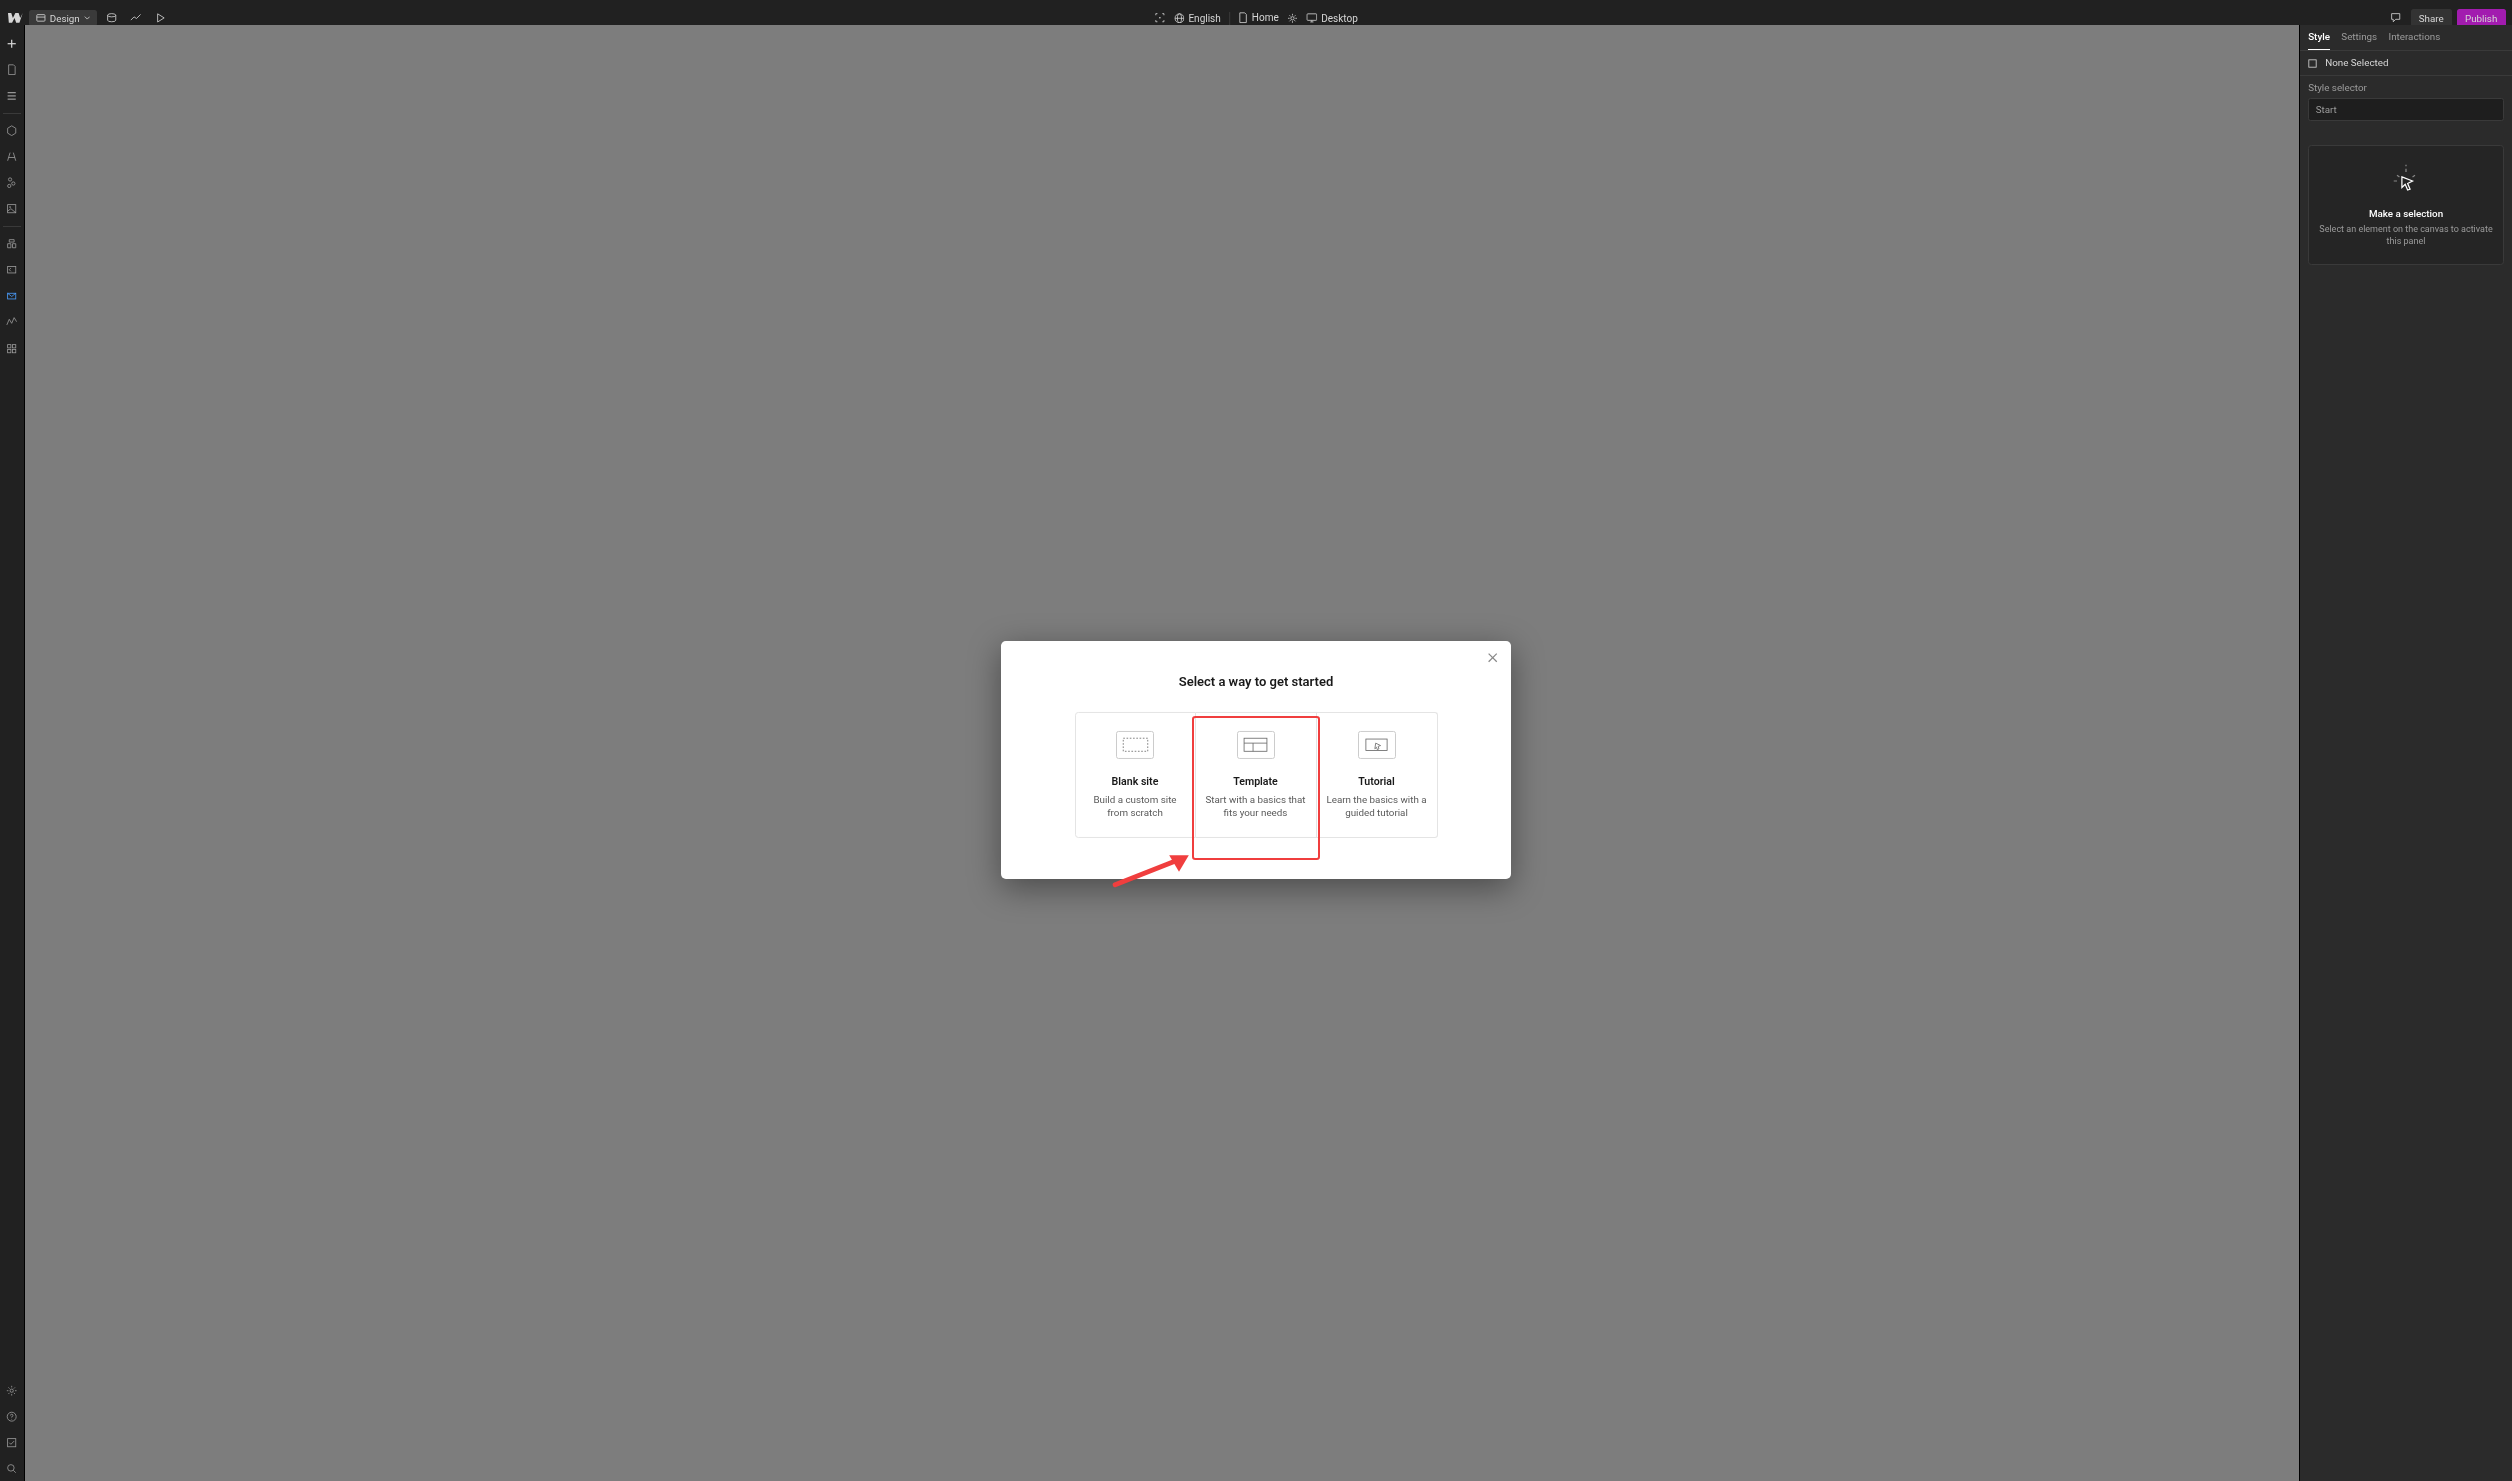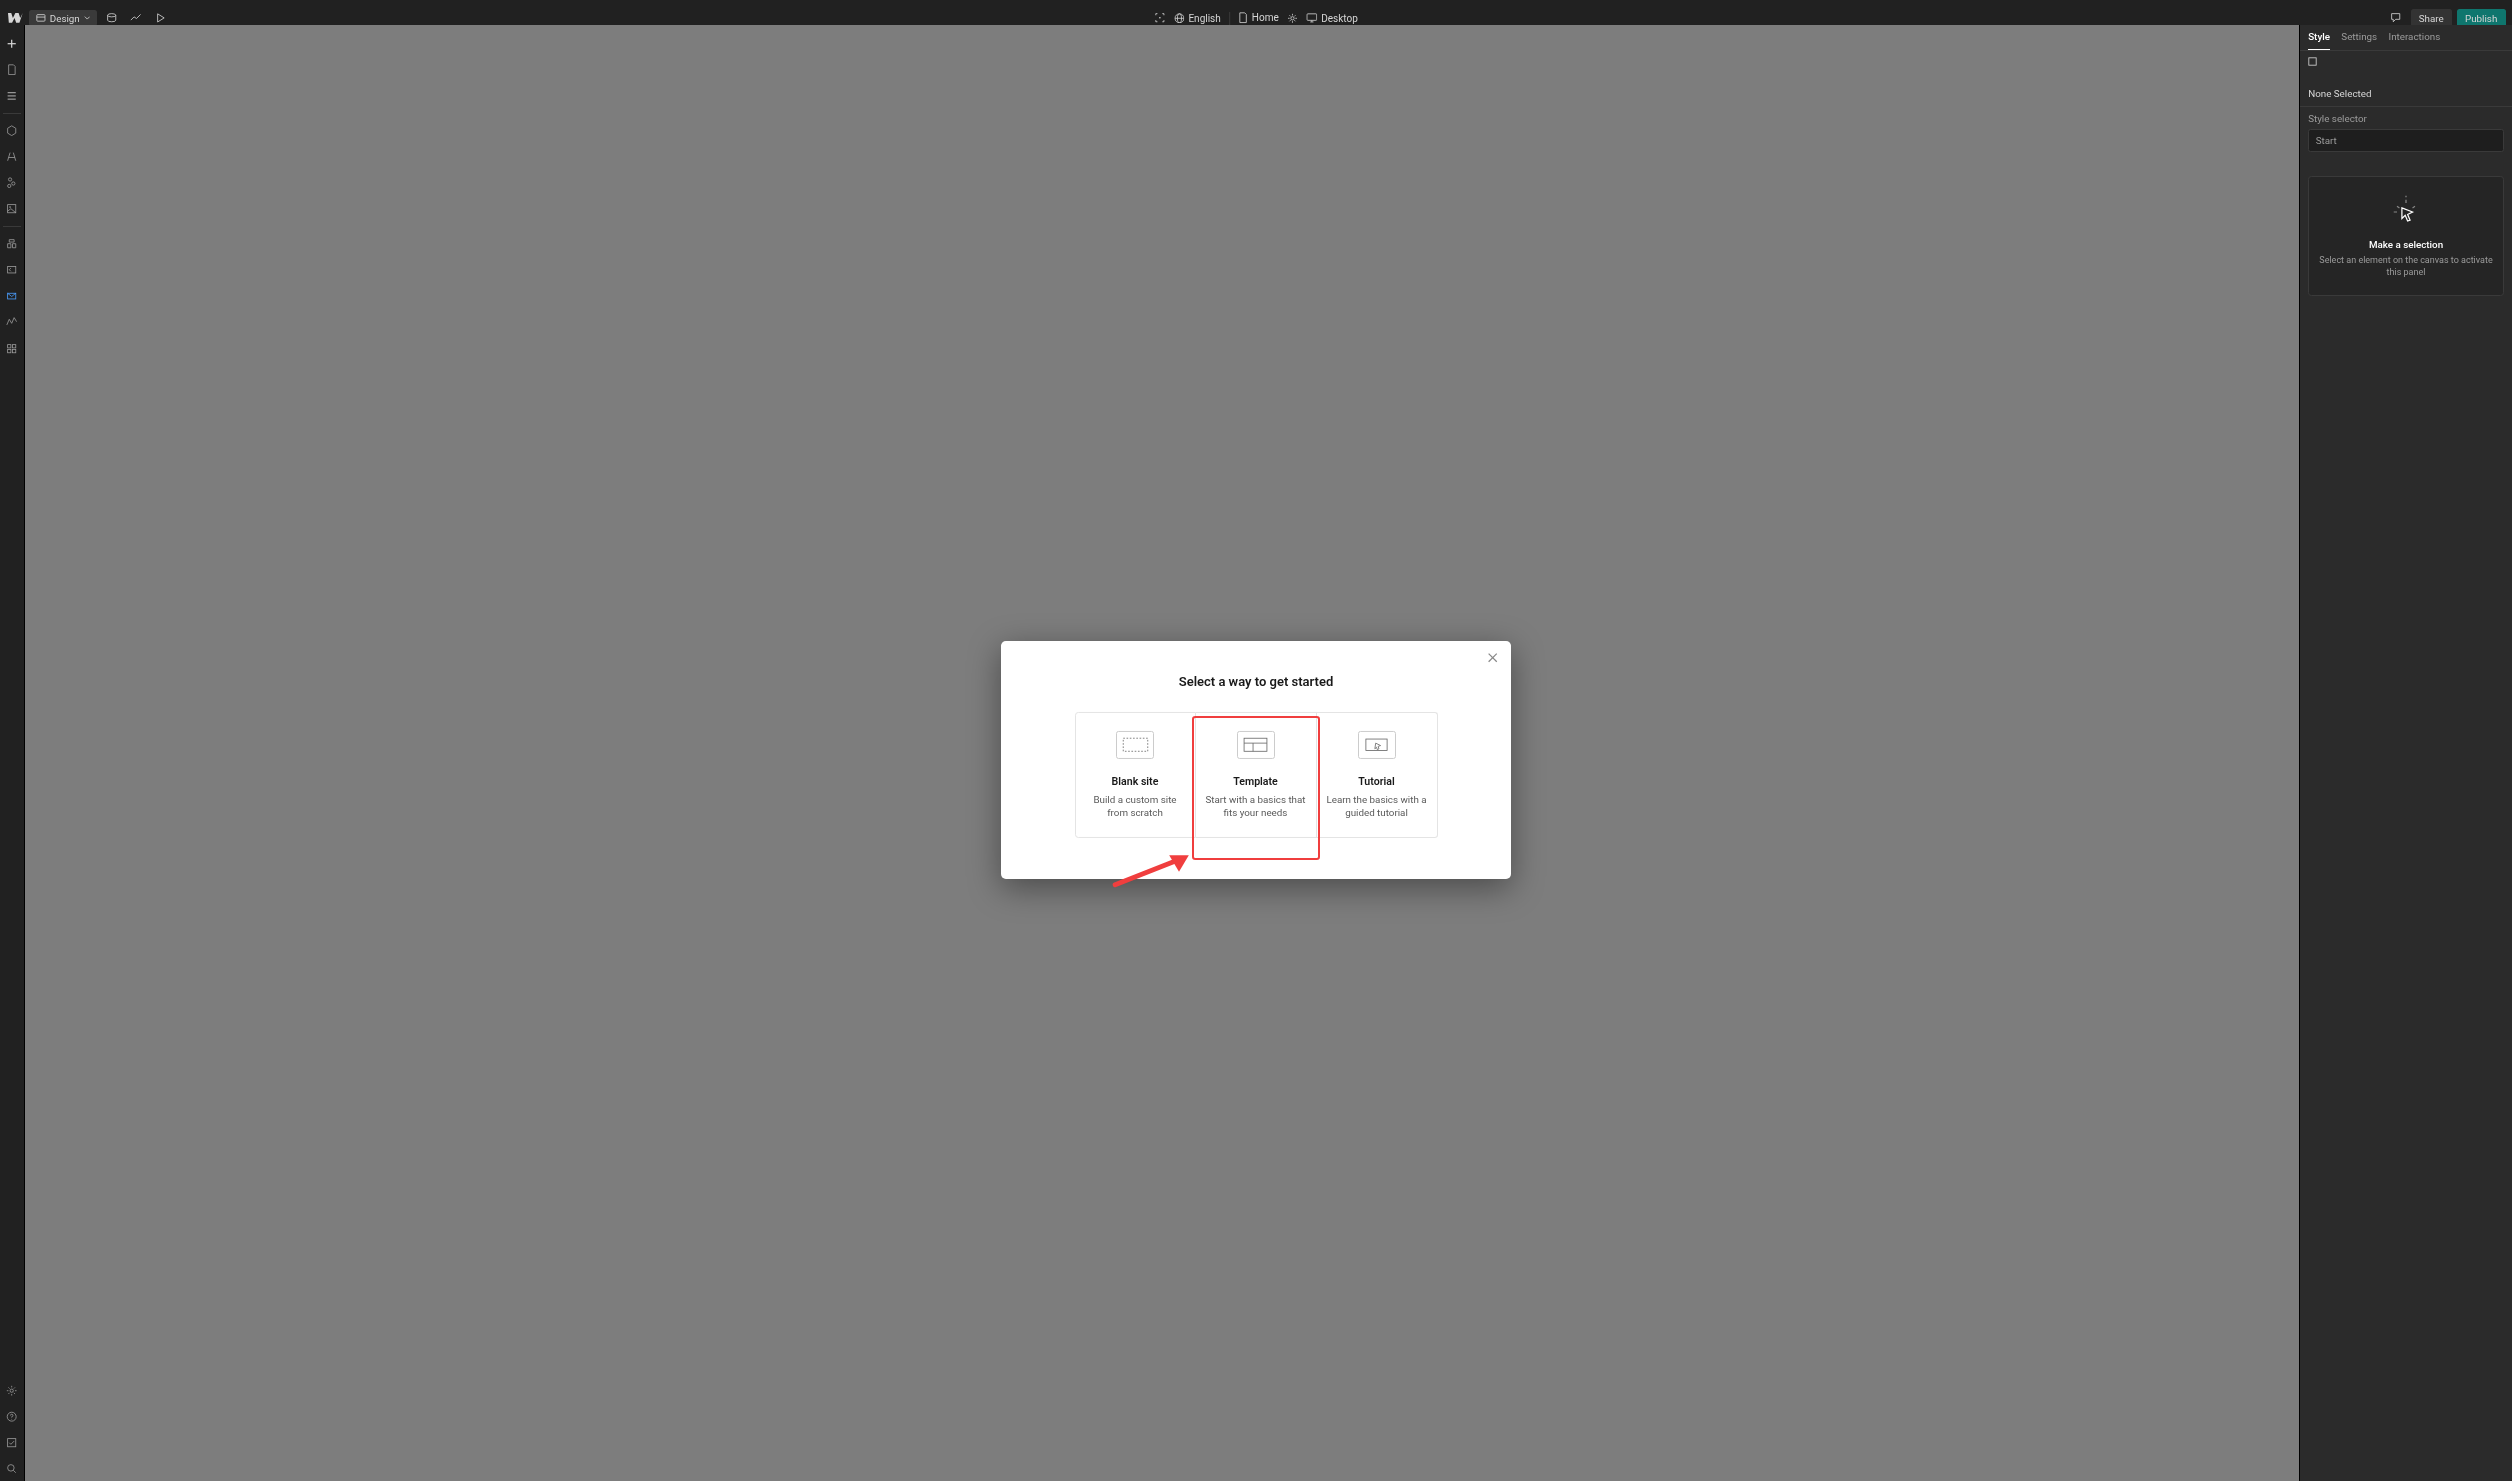--- a/index.html
+++ b/index.html
@@ -44,21 +44,21 @@
     position:absolute;left:50%;transform:translateX(-50%);
     display:flex;align-items:center;gap:8.2px;font-size:10px;color:var(--text);
   }
   .topbar .center .grp{display:flex;align-items:center;gap:4.1px;cursor:pointer;}
   .topbar .center .divider{width:0.8px;height:13px;background:var(--border);}
   .topbar .right{display:flex;align-items:center;gap:4.9px;}
   .topbar .btn{
     padding:3.3px 8.2px;border-radius:2.5px;font-size:9.8px;cursor:pointer;
   }
   .topbar .btn.share{background:#333;}
-  .topbar .btn.publish{background:#0f766e;}
+  .topbar .btn.publish{background:#a21caf;}
 
   
   .leftrail{
     position:absolute;left:0;top:24.5px;bottom:0;width:24.5px;
     background:var(--bg-darker);border-right:0.8px solid #000;
     display:flex;flex-direction:column;align-items:center;padding-top:6.5px;gap:1.6px;
   }
   .leftrail .railbtn{
     width:21px;height:24.5px;display:flex;align-items:center;justify-content:center;
     cursor:pointer;color:var(--text-dim);border-radius:2.5px;
@@ -82,22 +82,22 @@
     display:flex;gap:11.4px;padding:6.5px 8.2px 0 8.2px;font-size:9.8px;
     border-bottom:0.8px solid var(--border);
   }
   .rightpanel .tab{
     padding-bottom:6.5px;cursor:pointer;color:var(--text-dim);
   }
   .rightpanel .tab.active{
     color:var(--white);border-bottom:1.6px solid var(--white);font-weight:500;
   }
   .rightpanel .row{
-    display:flex;align-items:flex-start;gap:22px;padding:6.5px 8.2px;font-size:9.8px;
-    border-bottom:0.8px solid var(--border);color:var(--text);flex-direction:column;
+    display:flex;align-items:flex-end;gap:8px;padding:6.5px 8.2px;font-size:9.8px;
+    border-bottom:0.8px solid var(--border);color:var(--text);
   }
   .rightpanel .section-label{
     padding:6.5px 8.2px 4.9px 8.2px;font-size:9.8px;color:var(--text-dim);
   }
   .rightpanel .selector-input{
     margin:0 8.2px 8.2px 8.2px;background:var(--bg-input);border:0.8px solid var(--border);
     border-radius:2.5px;padding:4.9px 6.5px;font-size:9.8px;color:var(--text-dim);
   }
   .rightpanel .placeholder{
     margin:16.4px 8.2px;background:#252525;border:0.8px solid var(--border);

